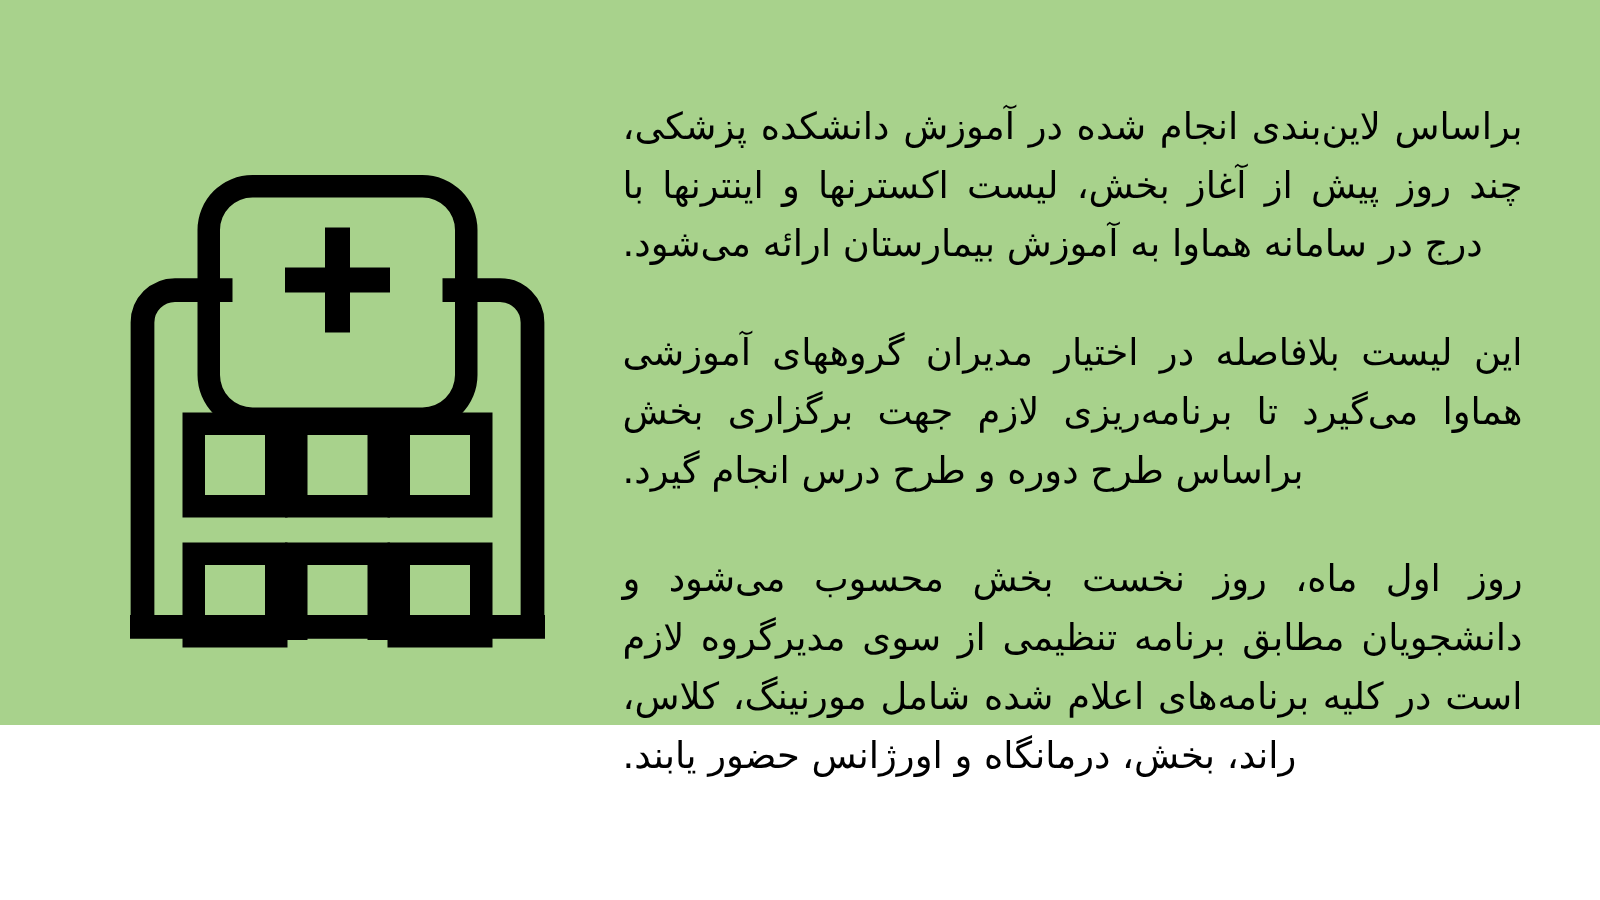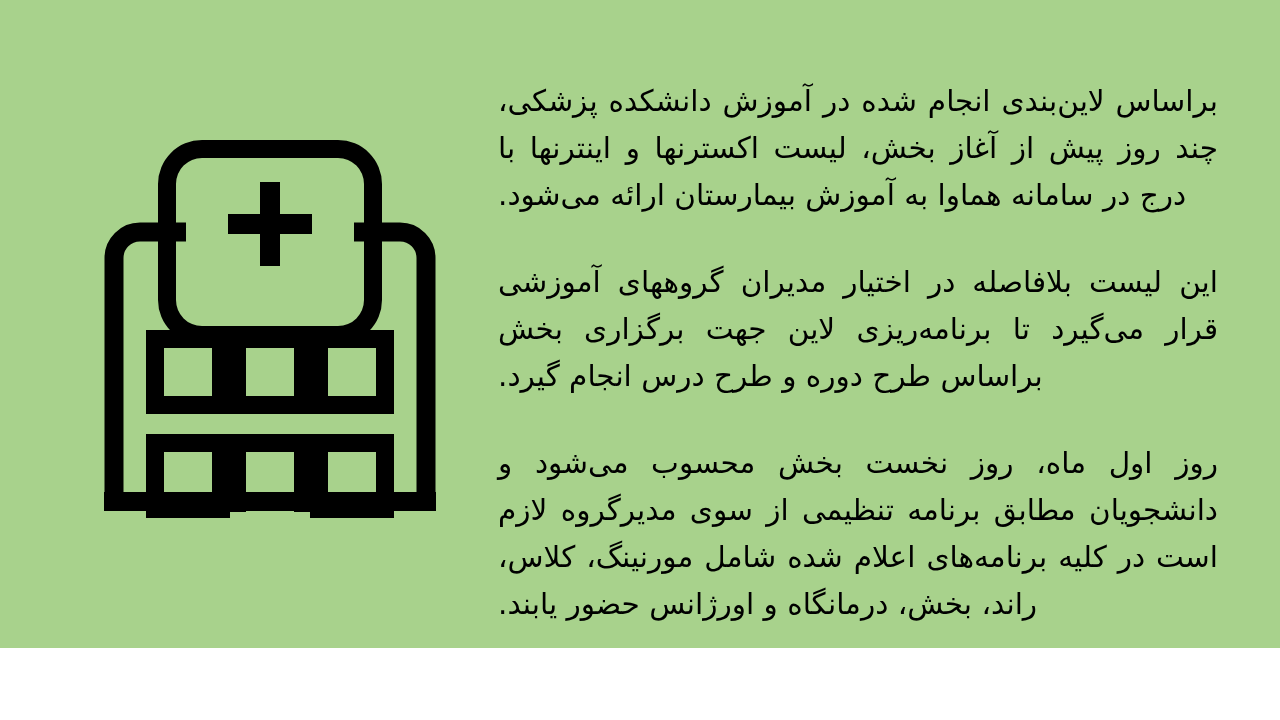--- a/index.html
+++ b/index.html
@@ -9,21 +9,21 @@
   }
   body {
     width: 1280px;
     height: 720px;
     overflow: hidden;
     font-family: "DejaVu Sans", "Liberation Sans", sans-serif;
   }
   .slide {
     position: relative;
     width: 1280px;
-    height: 648px;
+    height: 580px;
     background: #a8d28c;
     box-sizing: border-box;
     display: block;
   }
 
   
   .icon-col {
     position: absolute;
     left: 60px;
     top: 120px;
@@ -91,17 +91,17 @@
         <path d="M56 304 h84 v84 h-84 z M74 322 v48 h48 v-48 z" fill-rule="evenodd"></path>
         <path d="M220 304 h84 v84 h-84 z M238 322 v48 h48 v-48 z" fill-rule="evenodd"></path>
 
         <path d="M138 304 h84 v78 h-18 v-60 h-48 v60 h-18 z"></path>
       </g>
     </svg>
   </div>
 
   <div class="text-col">
     <p class="para">براساس لاین‌بندی انجام شده در آموزش دانشکده پزشکی، چند روز پیش از آغاز بخش، لیست اکسترنها و اینترنها با درج در سامانه هماوا به آموزش بیمارستان ارائه می‌شود.</p>
-    <p class="para">این لیست بلافاصله در اختیار مدیران گروههای آموزشی قرار می‌گیرد تا برنامه‌ریزی لاین جهت برگزاری بخش براساس طرح دوره و طرح درس انجام گیرد.</p>
+    <p class="para">این لیست بلافاصله در اختیار مدیران گروههای آموزشی هماوا می‌گیرد تا برنامه‌ریزی لازم جهت برگزاری بخش براساس طرح دوره و طرح درس انجام گیرد.</p>
     <p class="para">روز اول ماه، روز نخست بخش محسوب می‌شود و دانشجویان مطابق برنامه تنظیمی از سوی مدیرگروه لازم است در کلیه برنامه‌های اعلام شده شامل مورنینگ، کلاس، راند، بخش، درمانگاه و اورژانس حضور یابند.</p>
   </div>
 
 </div>
 
 </body></html>

